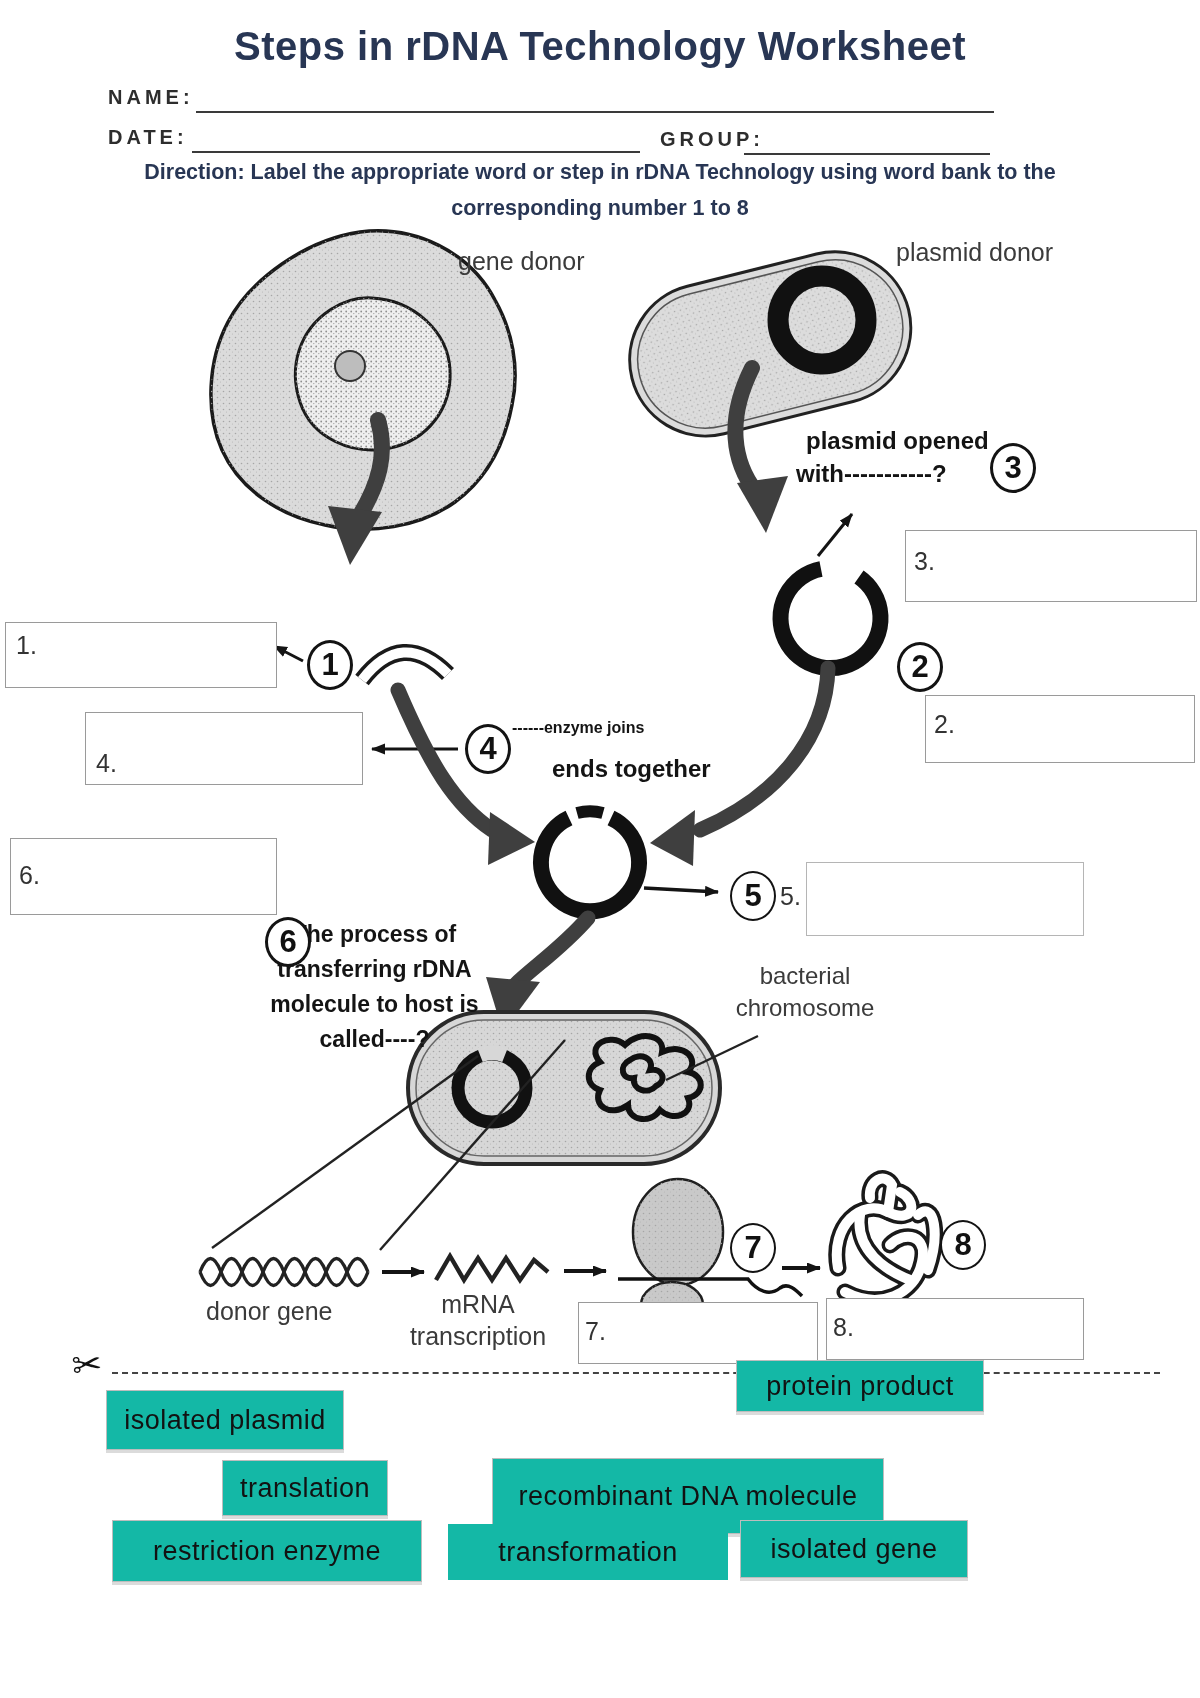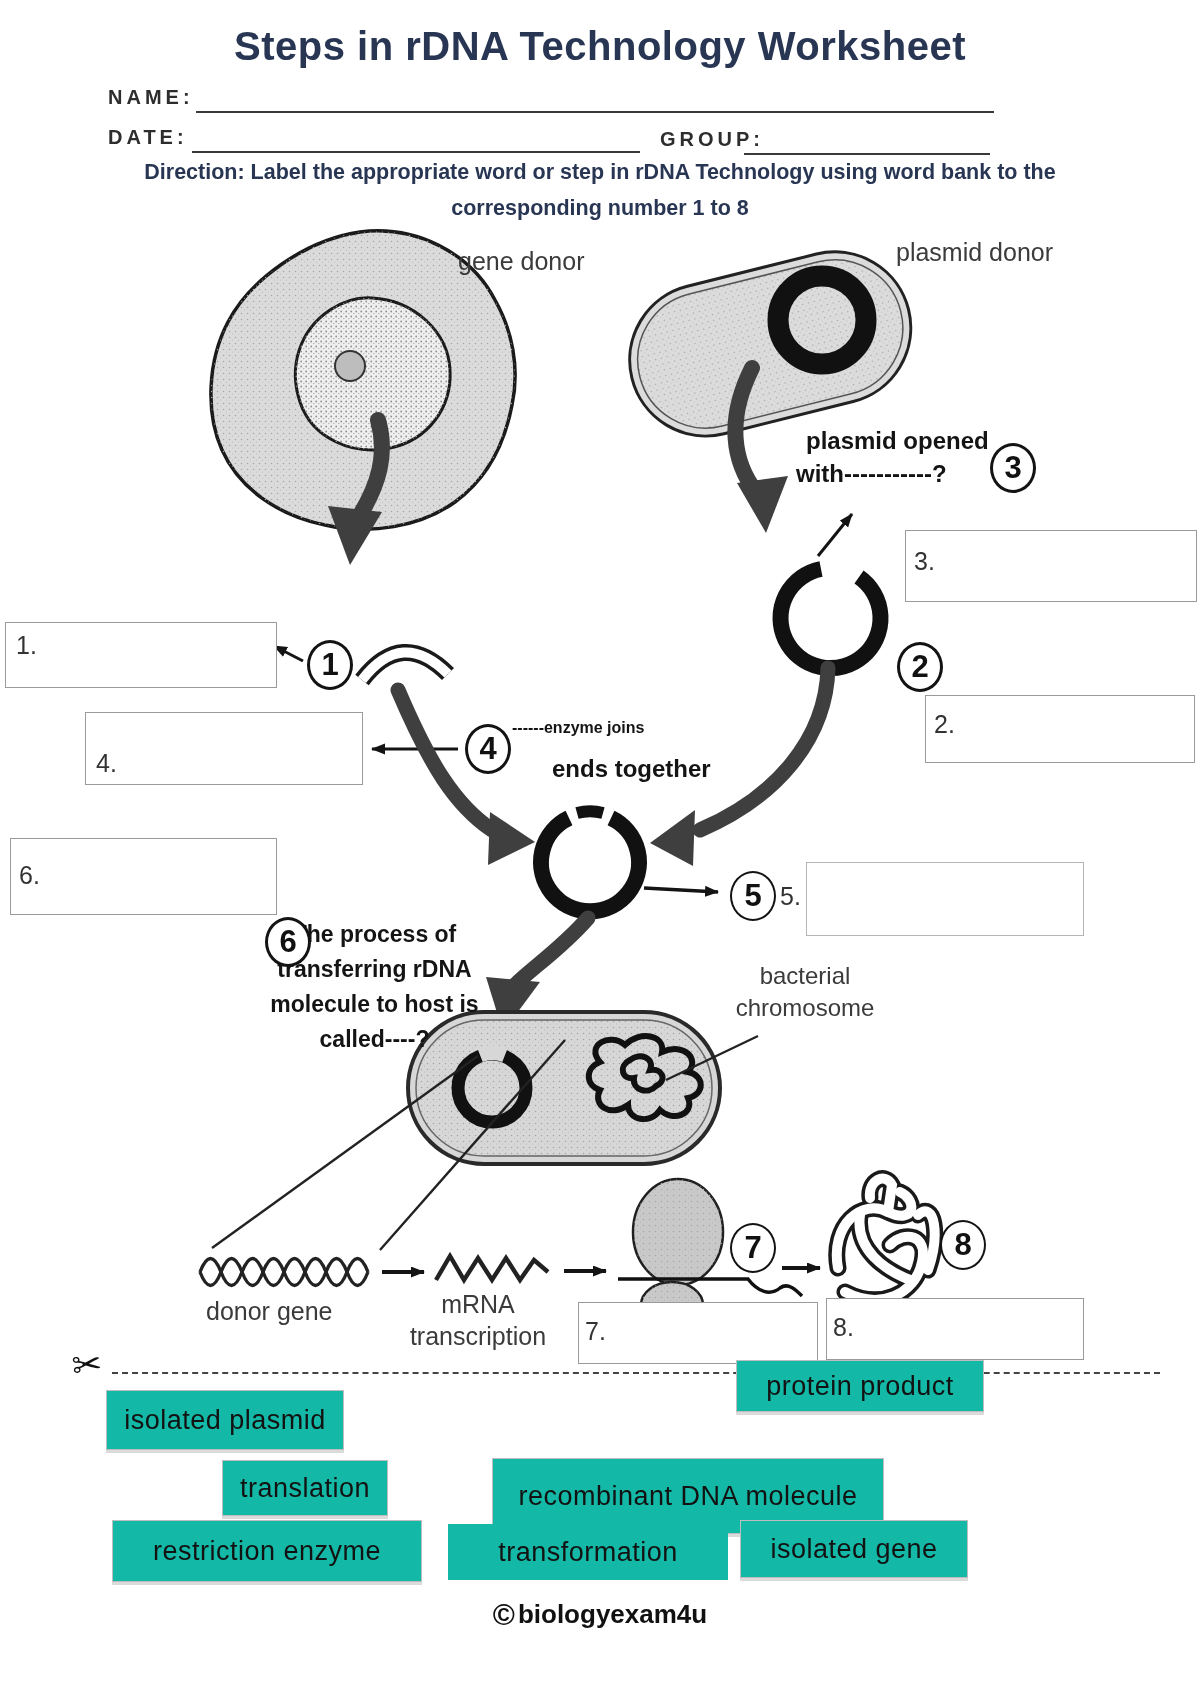--- a/index.html
+++ b/index.html
@@ -272,15 +272,14 @@
   <div class="abs chip" style="left:112px;top:1520px;width:310px;height:62px;z-index:2;">
       <span>restriction enzyme</span>
     </div>
   <div class="abs chip noborder" style="left:448px;top:1524px;width:280px;height:56px;z-index:2;">
       <span>transformation</span>
     </div>
   <div class="abs chip" style="left:740px;top:1520px;width:228px;height:58px;z-index:2;">
       <span>isolated gene</span>
     </div>
 
-  <div class="abs footer" style="top:1598px;left:0;z-index:2;"><span class="sym">©</span><span>biologyexam4u</span></div>
 
 </div>
 
 </body></html>

